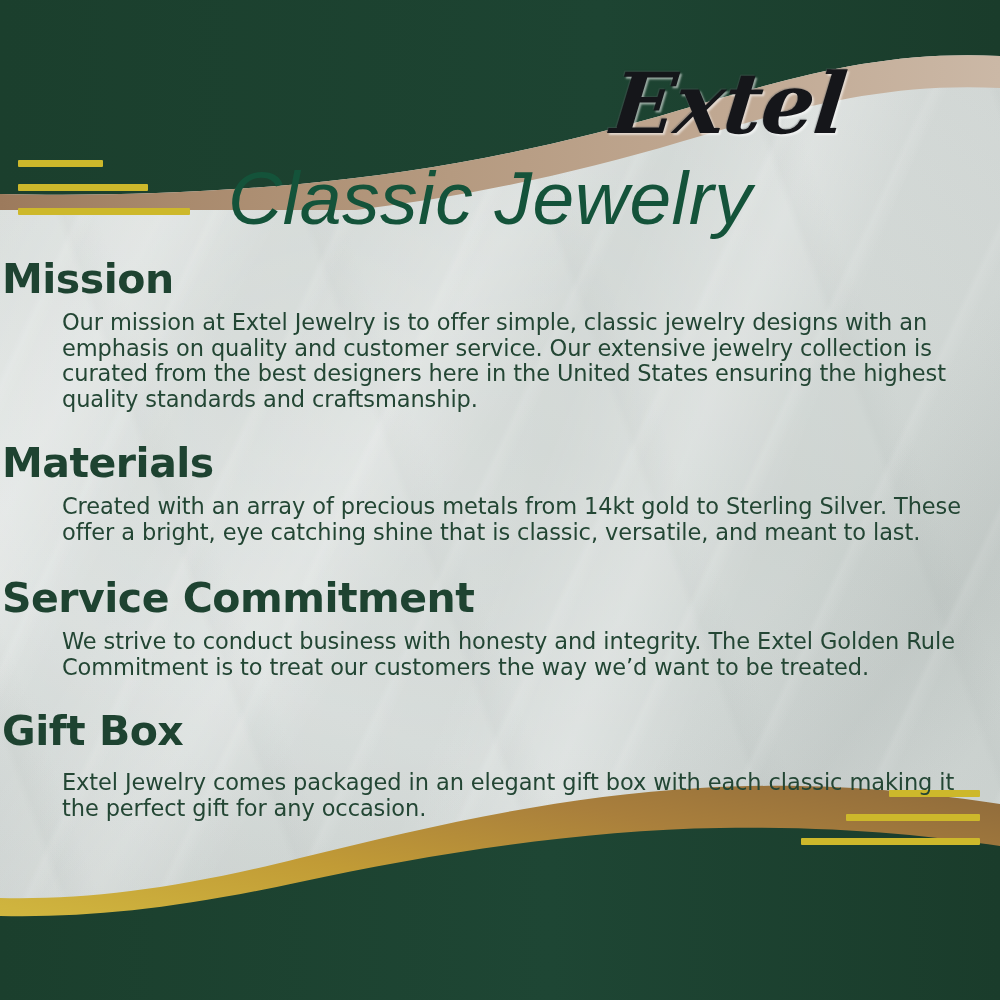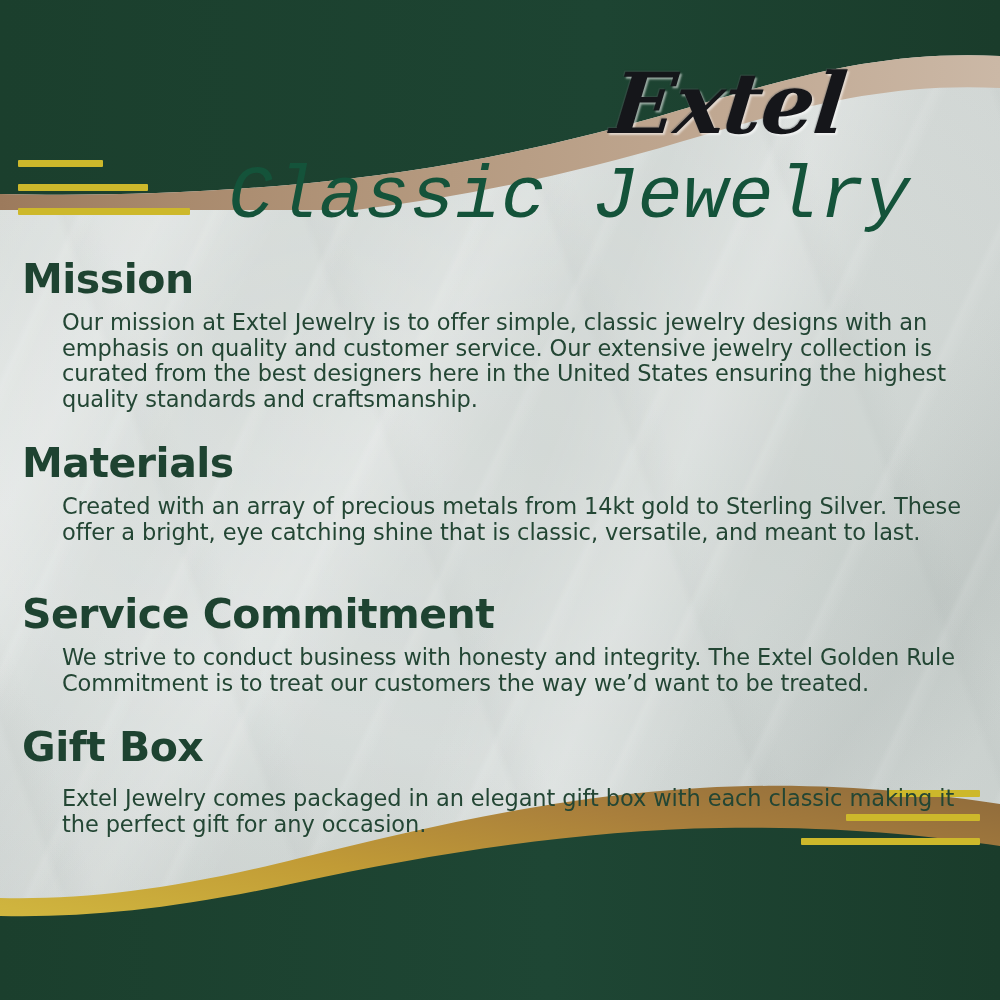--- a/index.html
+++ b/index.html
@@ -118,21 +118,21 @@
     position: absolute;
     left: 0;
     top: 148px;
     width: 1000px;
     height: 106px;
   }
   .title-classic {
     position: absolute;
     left: 228px;
     top: 0;
-    font-family: Liberation Mono, monospace;
+    font-family: Liberation Sans, sans-serif;
     font-style: italic;
     font-weight: 400;
     font-size: 75px;
     line-height: 100px;
     color: #14533a;
     letter-spacing: 0.5px;
   }
   .title-design {
     position: absolute;
     left: 722px;
@@ -148,42 +148,42 @@
   
   .content {
     position: absolute;
     left: 0;
     top: 252px;
     width: 1000px;
   }
   .section { margin-bottom: 2px; }
   .section-heading {
     margin: 0;
-    padding-left: 22px;
+    padding-left: 2px;
     font-family: "DejaVu Sans", "Liberation Sans", sans-serif;
     font-weight: 700;
     font-size: 41px;
     line-height: 54px;
     color: #1e4331;
     letter-spacing: -0.5px;
   }
   .section-body {
     margin: 4px 0 0 0;
     padding-left: 62px;
     padding-right: 36px;
     font-family: "DejaVu Sans", "Liberation Sans", sans-serif;
     font-weight: 400;
     font-size: 22.5px;
     line-height: 25.5px;
     color: #234634;
     letter-spacing: -0.1px;
     max-width: 930px;
   }
   .section.mission { margin-bottom: 24px; }
-  .section.materials { margin-bottom: 42px; }
+  .section.materials { margin-bottom: 26px; }
   .section.service { margin-bottom: 24px; }
   .section.giftbox .section-body { margin-top: 12px; }
 </style>
 </head>
 <body>
 
 <div id="poster">
 
   <div class="fabric-base"></div>
   <div class="fabric-streaks"></div>

